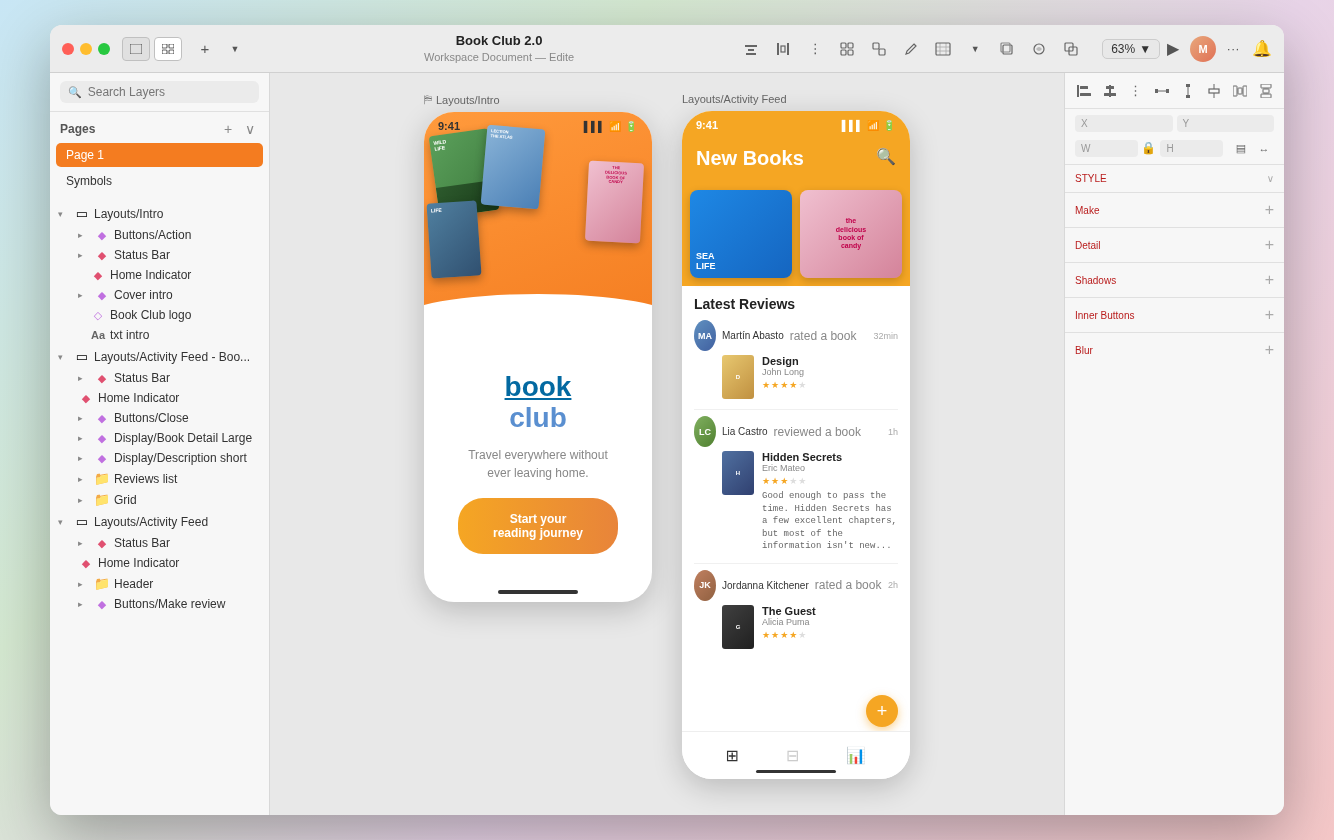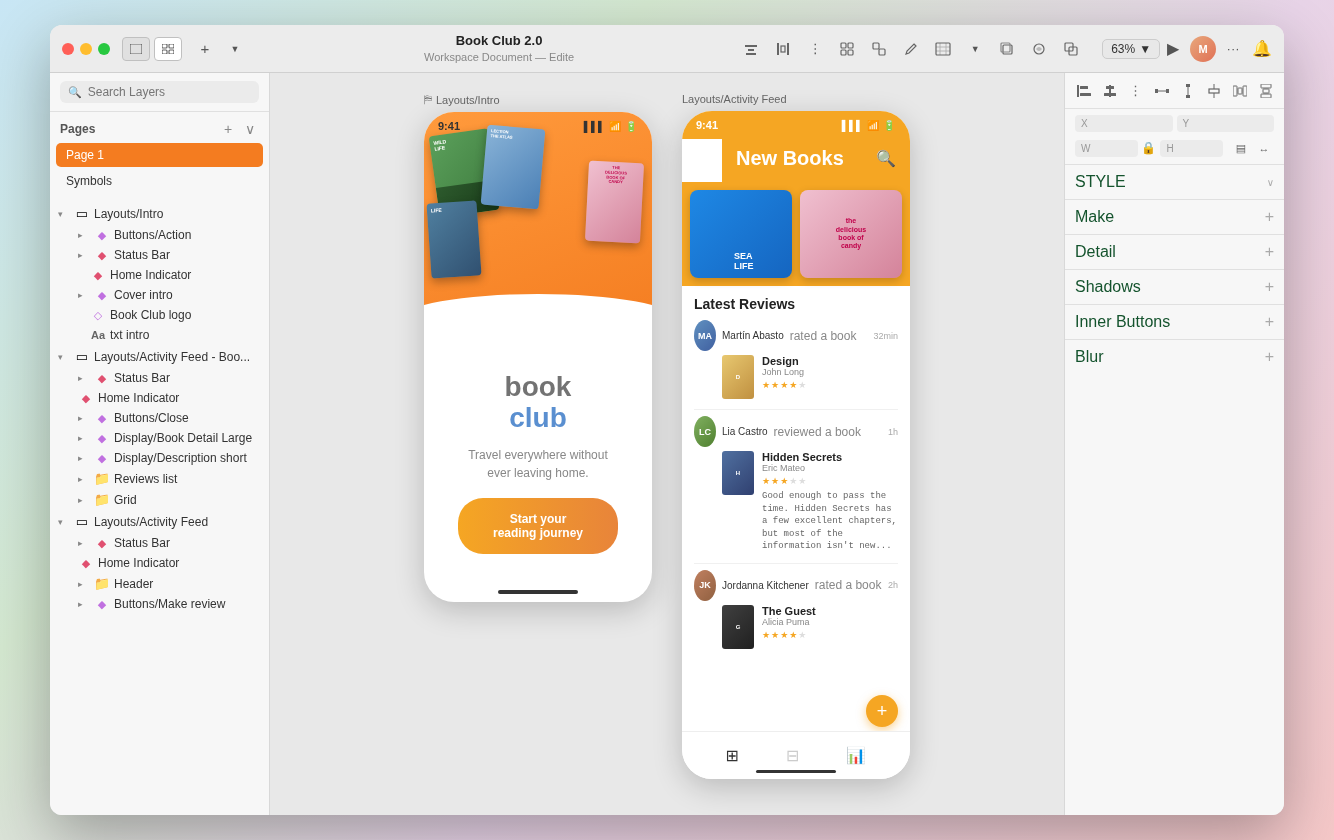--- a/index.html
+++ b/index.html
@@ -309,21 +309,21 @@
       align-items: center;
       padding: 20px 20px 10px;
     }
     .bookclub-logo {
       font-size: 28px;
       font-weight: 800;
       line-height: 1.1;
       text-align: center;
       margin-bottom: 12px;
     }
-    .logo-book { color: #737373; }
+    .logo-book { color: #0369a1; text-decoration: underline; }
     .logo-club { color: #5a8fd0; }
     .intro-tagline {
       font-size: 12px;
       color: #888;
       text-align: center;
       line-height: 1.5;
       margin-bottom: 16px;
     }
     .start-btn {
       background: linear-gradient(90deg, #f5a623, #e8843a);
@@ -366,23 +366,22 @@
       font-weight: 600;
       color: white;
       background: #f5a623;
       position: relative;
       z-index: 10;
     }
     .activity-header {
       background: #f5a623;
       padding: 8px 14px 12px;
       display: flex;
-      align-items: center;
+      align-items: flex-start;
       justify-content: space-between;
-      margin-left: 40px;
     }
     .activity-title {
       font-size: 20px;
       font-weight: 700;
       color: white;
     }
     .search-icon-white {
       color: white;
       font-size: 16px;
     }
@@ -616,23 +615,23 @@
       border-top: 1px solid #e0e0e0;
     }
     .style-header {
       display: flex;
       align-items: center;
       justify-content: space-between;
       padding: 8px 10px;
       cursor: pointer;
     }
     .style-header-label {
-      font-size: 16px;
+      font-size: 10px;
       font-weight: 500;
-      color: #14532d;
+      color: #b91c1c;
     }
     .style-add-btn {
       font-size: 16px;
       color: #aaa;
       cursor: pointer;
     }
     .style-expand {
       font-size: 10px;
       color: #aaa;
     }
@@ -945,21 +944,21 @@
           </div>
 
           <div class="activity-header">
             <span class="activity-title">New Books</span>
             <span class="search-icon-white">🔍</span>
           </div>
 
           <div class="books-grid">
             <div class="book-grid-item">
               <div style="width:100%;height:88px;background:linear-gradient(135deg,#1e88e5,#1565c0);position:relative;display:flex;align-items:flex-end;padding:6px;">
-                <span style="font-size:9px;font-weight:800;color:white;text-transform:uppercase;line-height:1.1;margin-left:38px;">SEA<br>LIFE</span>
+                <span style="font-size:9px;font-weight:800;color:white;text-transform:uppercase;line-height:1.1;">SEA<br>LIFE</span>
               </div>
             </div>
             <div class="book-grid-item">
               <div style="width:100%;height:88px;background:linear-gradient(135deg,#f0c0d0,#d4839a);position:relative;display:flex;align-items:center;justify-content:center;padding:6px;">
                 <span style="font-size:7px;font-weight:700;color:#c0004a;text-align:center;line-height:1.2;">the<br>delicious<br>book of<br>candy</span>
               </div>
             </div>
           </div>
 
           <div style="background:white;flex:1;padding-bottom:48px;">

